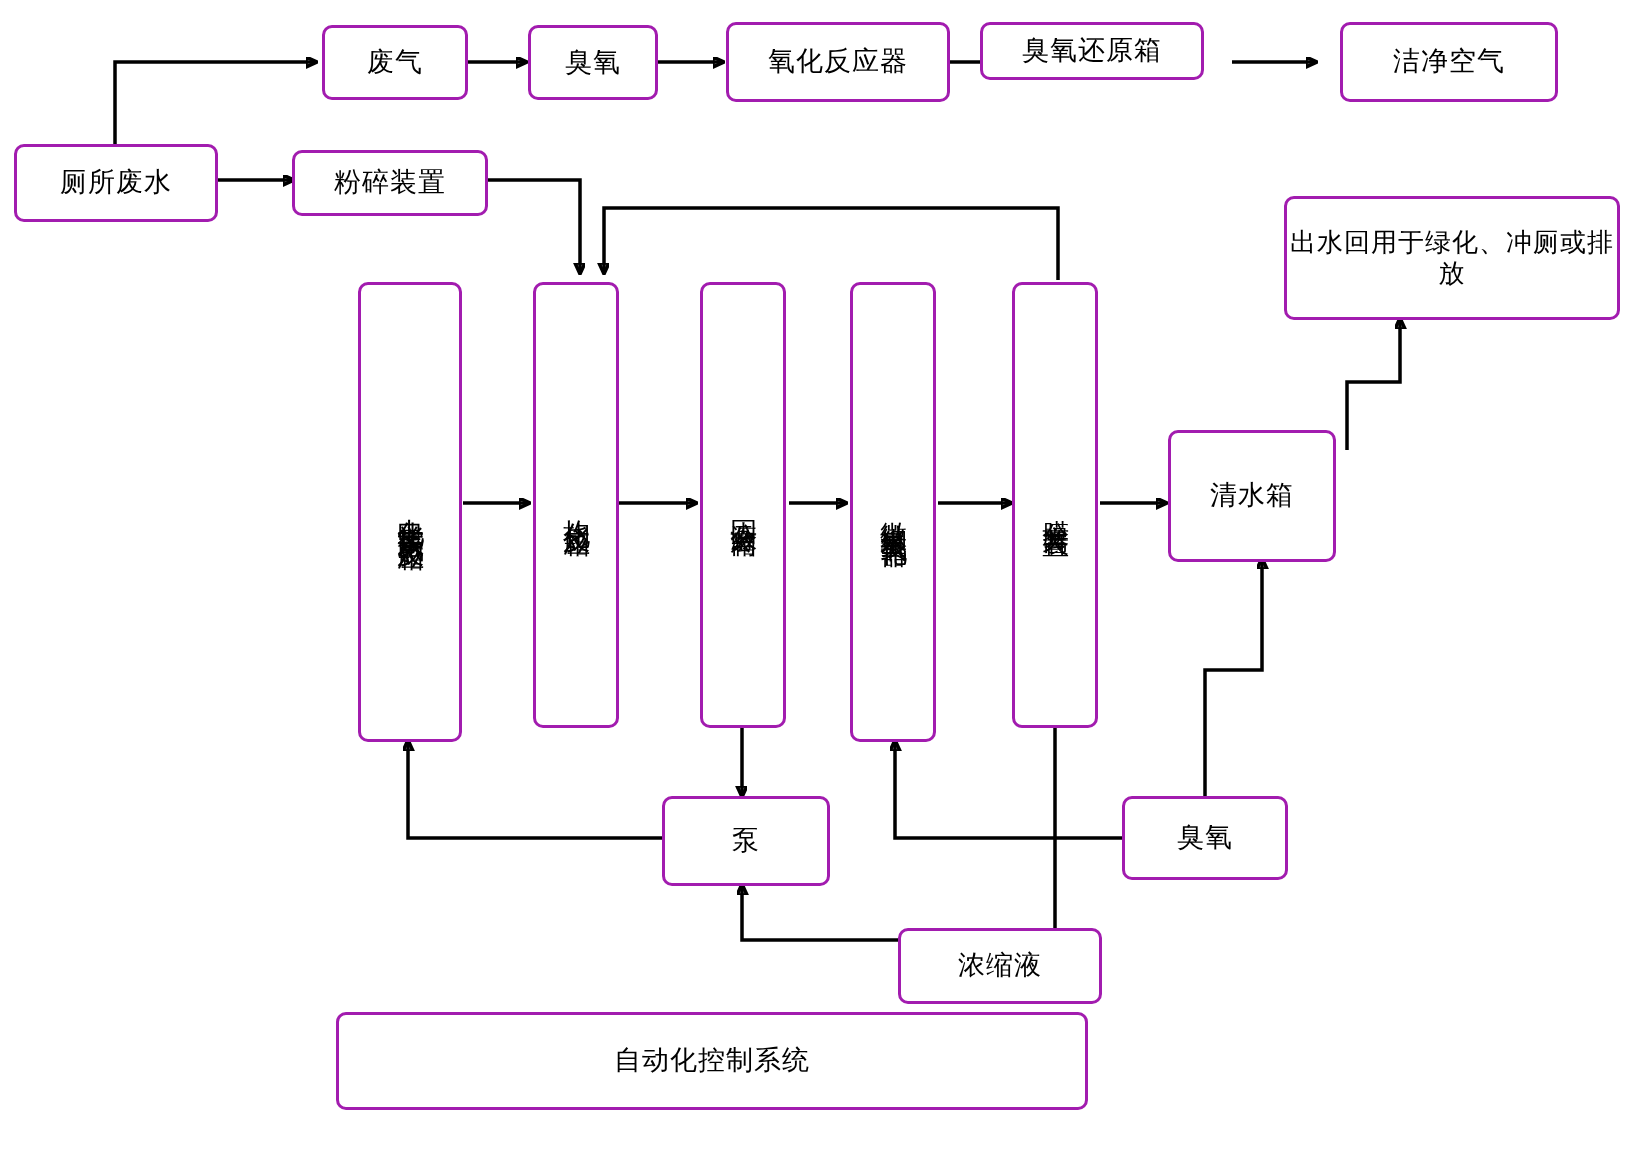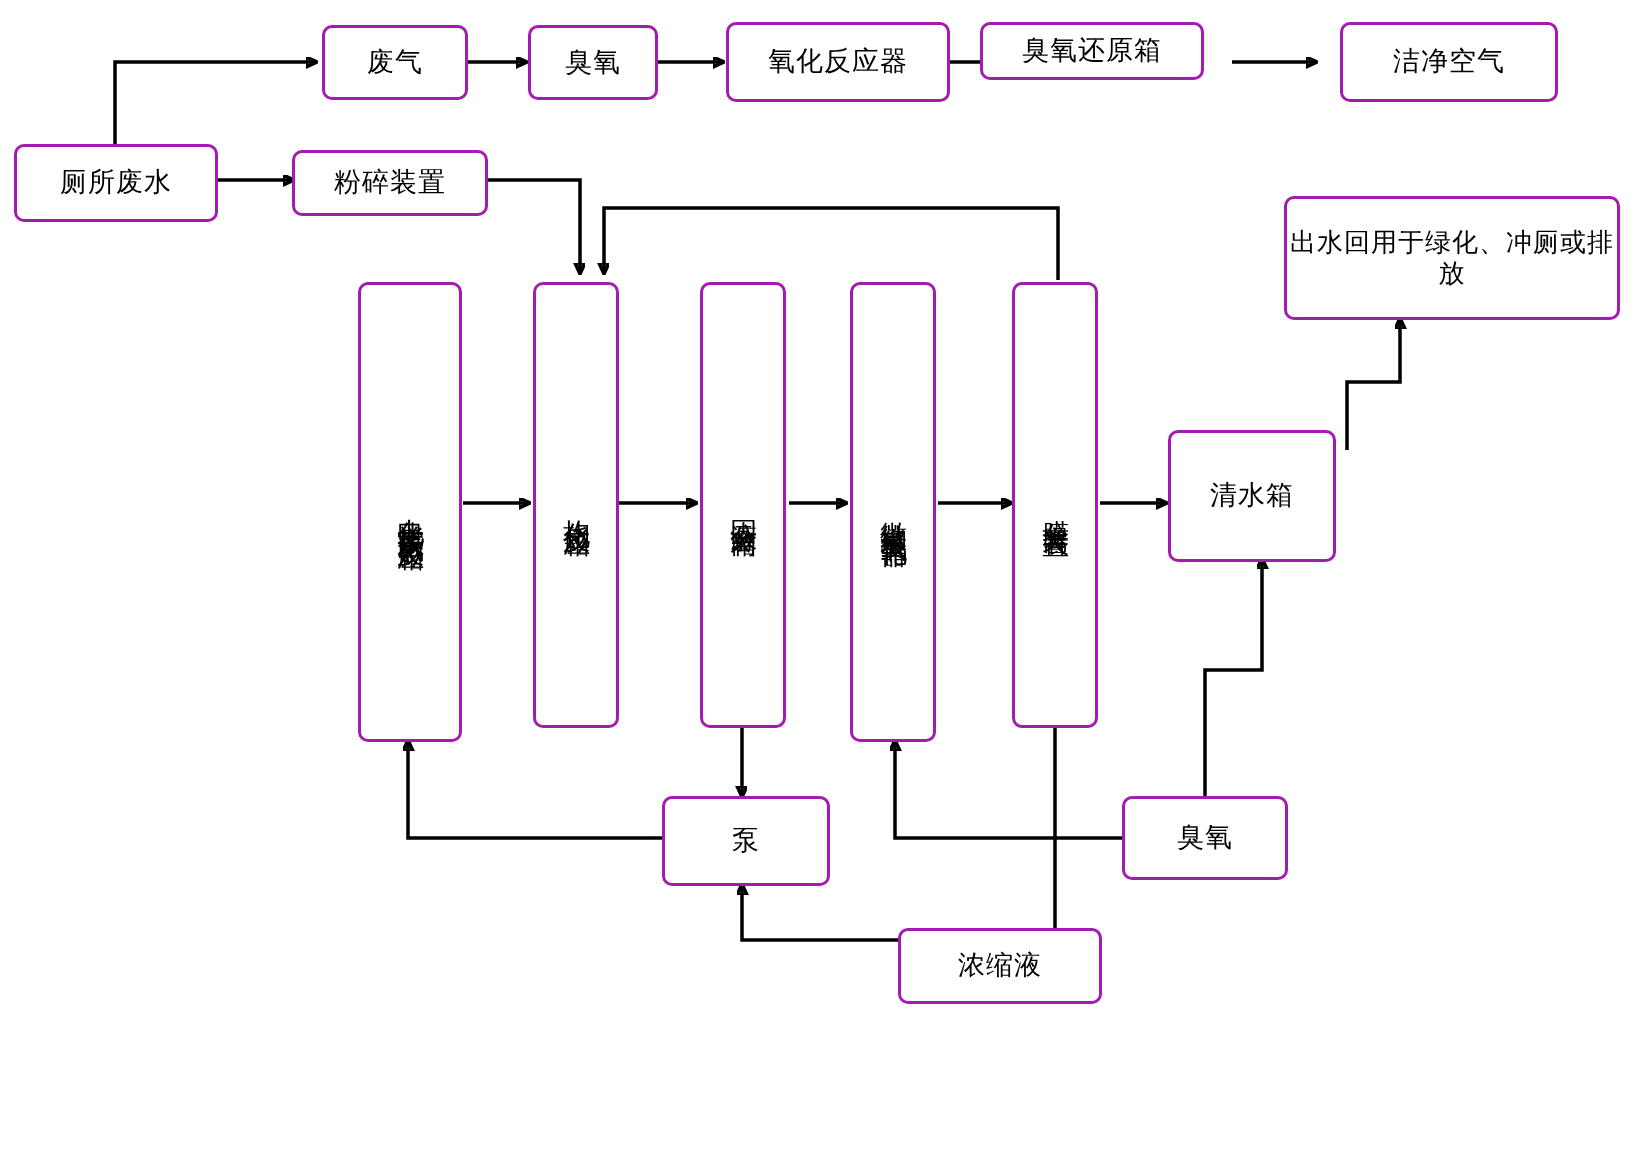--- a/index.html
+++ b/index.html
@@ -171,14 +171,17 @@
   </div>
 
   <div class="node" style="left:1122px; top:796px; width:166px; height:84px;">
     <span>臭氧</span>
   </div>
 
   <div class="node" style="left:898px; top:928px; width:204px; height:76px;">
     <span>浓缩液</span>
   </div>
 
+  <div class="node" style="left:336px; top:1012px; width:752px; height:98px;">
+    <span>自动化控制系统</span>
+  </div>
 
 </div>
 
 </body></html>

